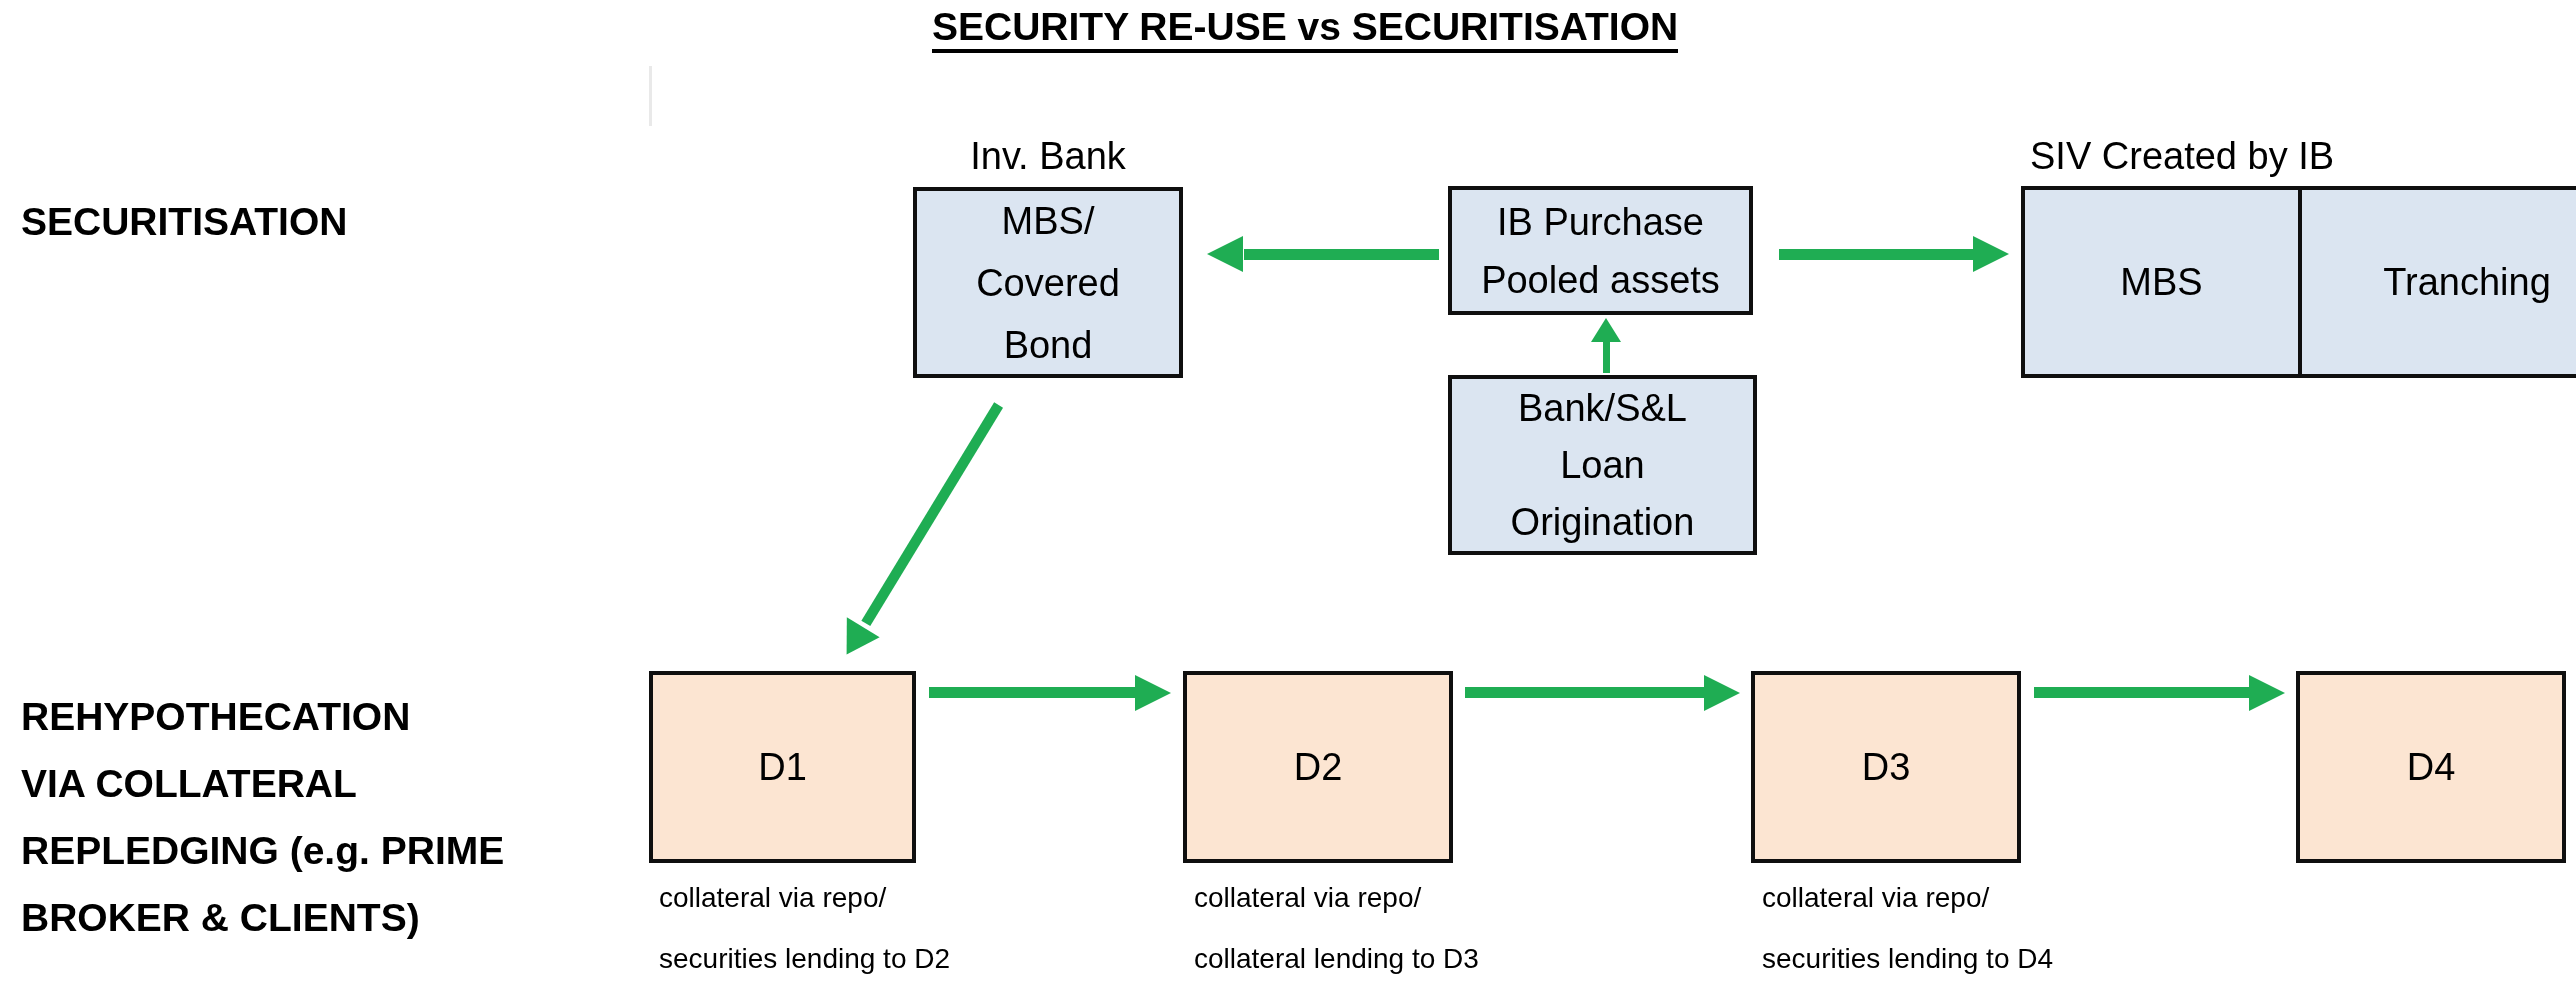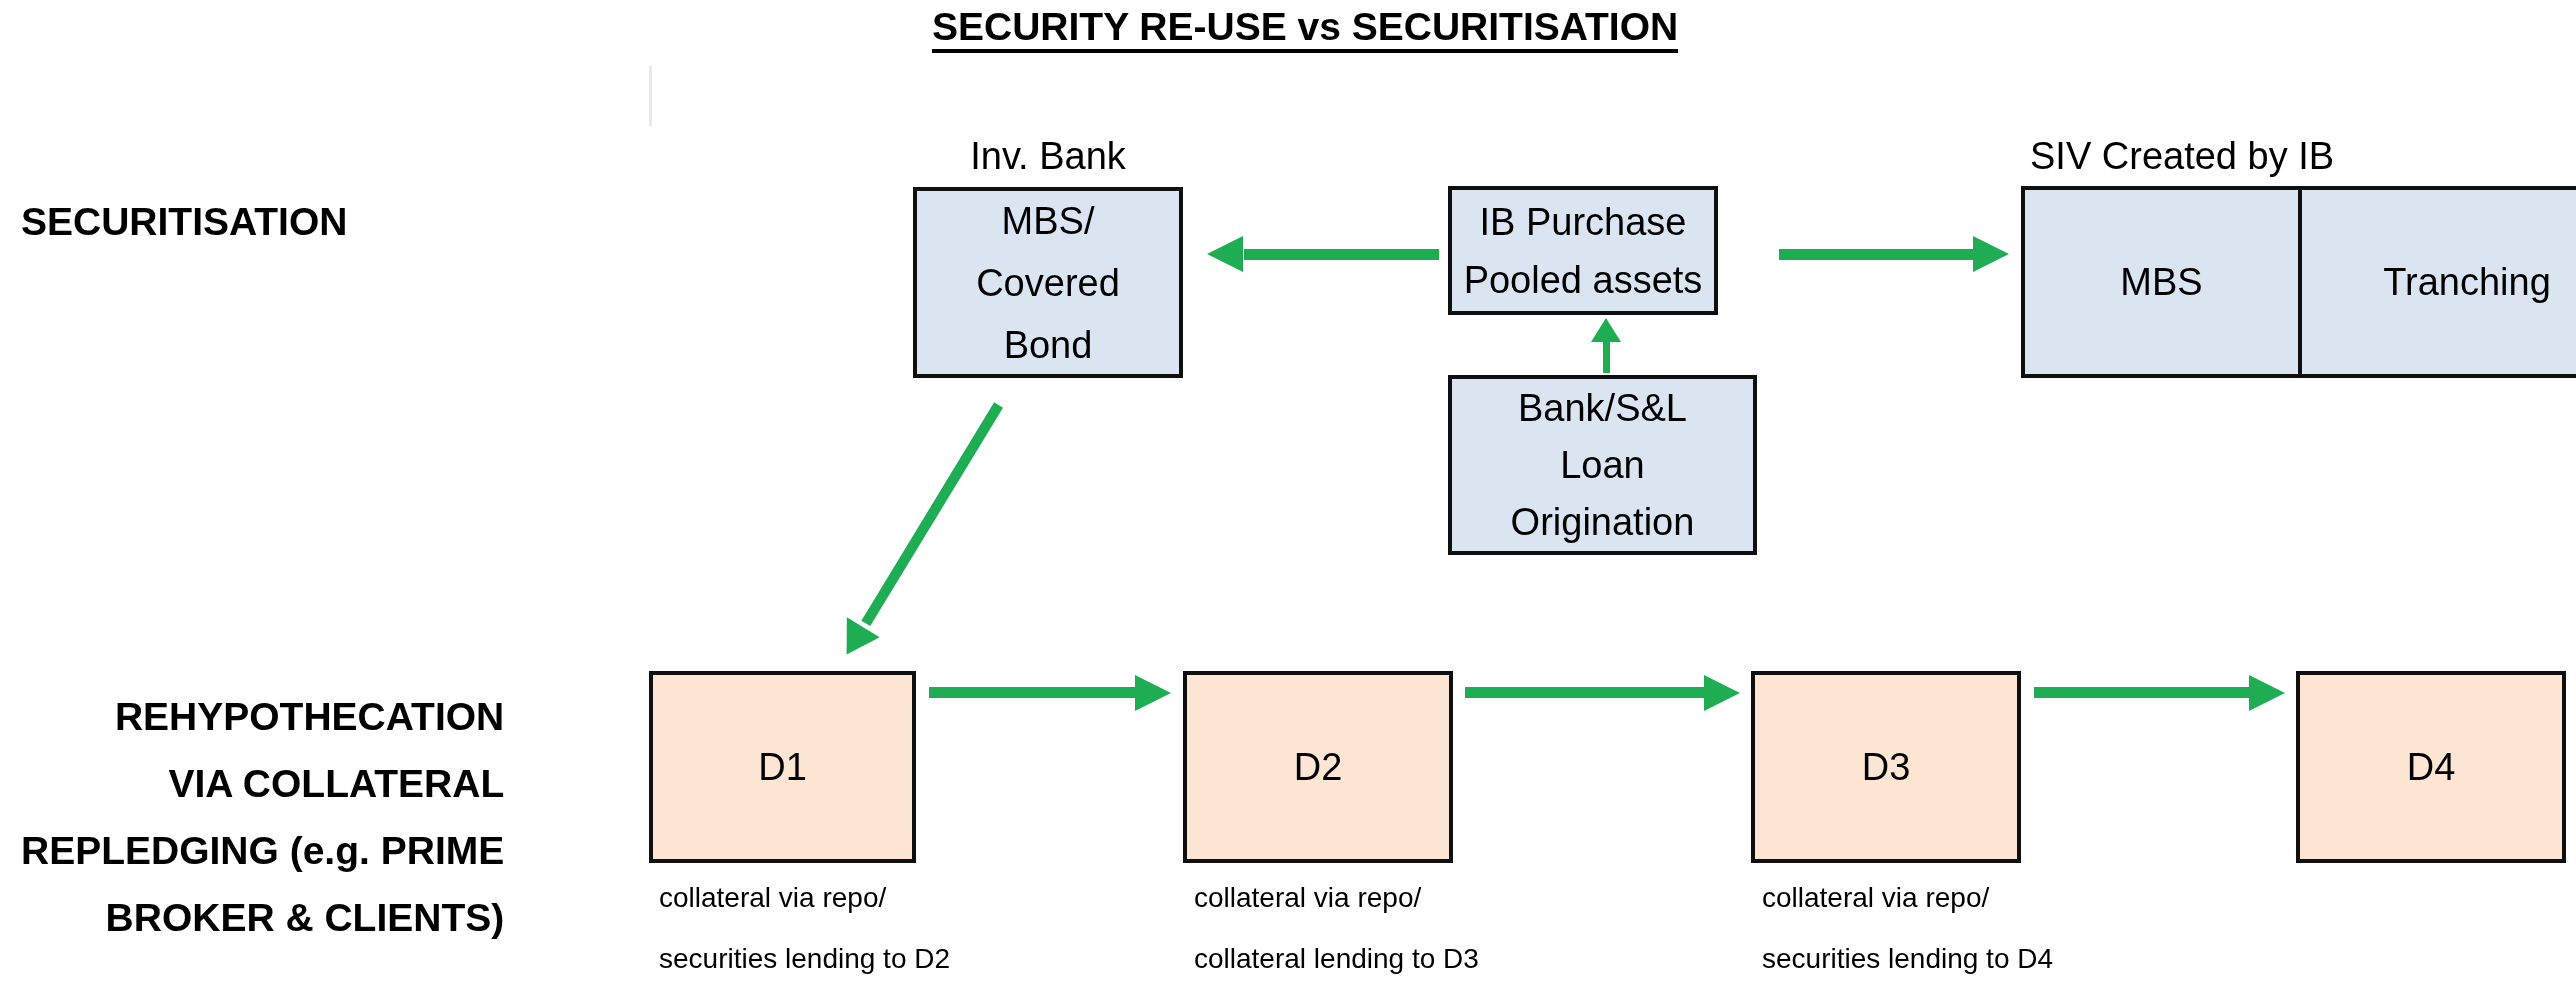--- a/index.html
+++ b/index.html
@@ -7,21 +7,21 @@
     --border-black:#0f0f0f; --text-black:#000; --artifact-gray:#e9e9e9;
   }
   html,body{margin:0;padding:0;width:2576px;height:994px;background:#fff;overflow:hidden;}
   body{font-family:"Liberation Sans", sans-serif;color:var(--text-black);}
   .abs{position:absolute;}
   #stage{position:relative;width:2576px;height:994px;}
 
   .title{left:932px;top:4.8px;font-size:39px;font-weight:bold;white-space:nowrap;}
   .title span{display:inline-block;border-bottom:4.8px solid #000;}
 
-  .side-label{left:21px;font-size:39px;font-weight:bold;white-space:nowrap;text-align:right;}
+  .side-label{left:21px;font-size:39px;font-weight:bold;white-space:nowrap;}
   .rehypo{top:683px;line-height:67px;}
 
   .node{position:absolute;box-sizing:border-box;border:4px solid var(--border-black);
         background:var(--box-blue);display:flex;flex-direction:column;align-items:center;
         justify-content:center;text-align:center;font-size:38px;}
   .peach{background:var(--box-peach);border-width:4.8px;}
 
   .caption{font-size:38px;white-space:nowrap;}
   .boxtext{display:block;}
 
@@ -58,21 +58,21 @@
     <div>BROKER &amp; CLIENTS)</div>
   </div>
 
   <div class="abs caption" style="left:913px;top:135px;width:270px;text-align:center;">Inv. Bank</div>
   <div class="node" style="left:913px;top:187px;width:270px;height:191px;line-height:62px;">
     <span class="boxtext">MBS/</span>
     <span class="boxtext">Covered</span>
     <span class="boxtext">Bond</span>
   </div>
 
-  <div class="node" style="left:1448px;top:186px;width:270px;height:129px;line-height:58px;">
+  <div class="node" style="left:1448px;top:186px;width:305px;height:129px;line-height:58px;">
     <span class="boxtext">IB Purchase</span>
     <span class="boxtext">Pooled assets</span>
   </div>
 
   <div class="node" style="left:1448px;top:375px;width:309px;height:180px;line-height:57px;text-align:right;">
     <span class="boxtext">Bank/S&amp;L</span>
     <span class="boxtext">Loan</span>
     <span class="boxtext">Origination</span>
   </div>
 

